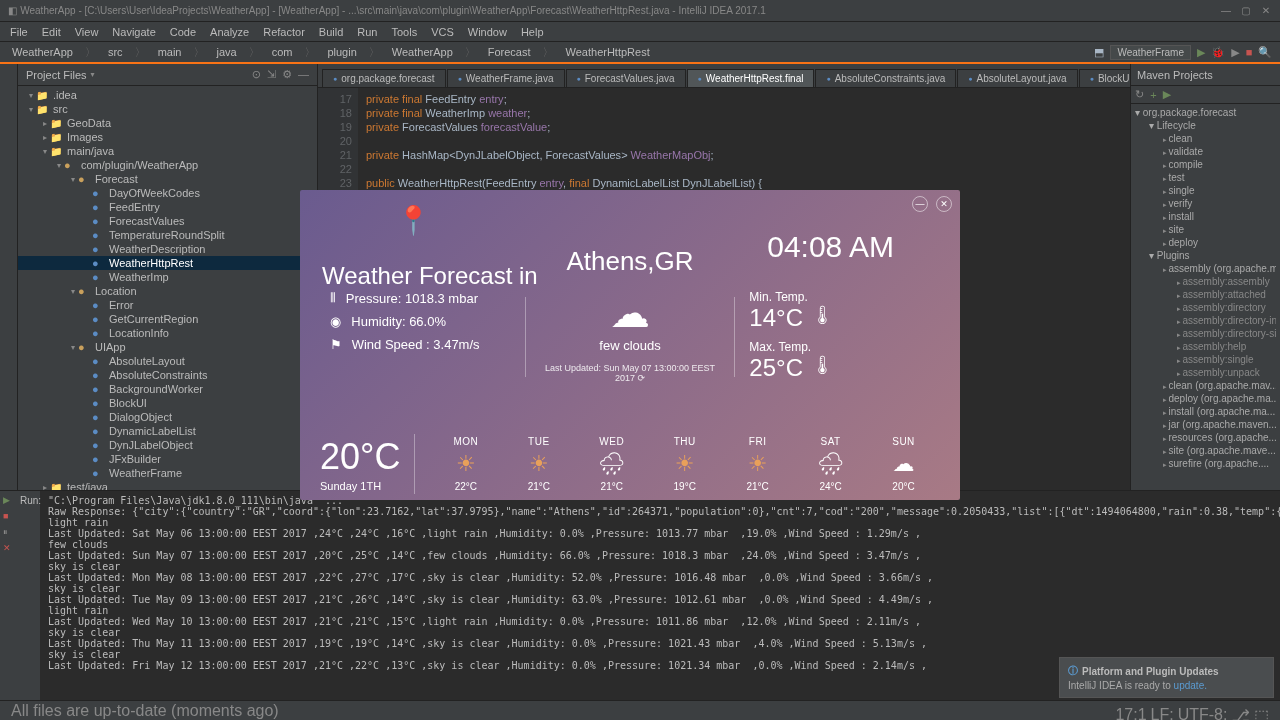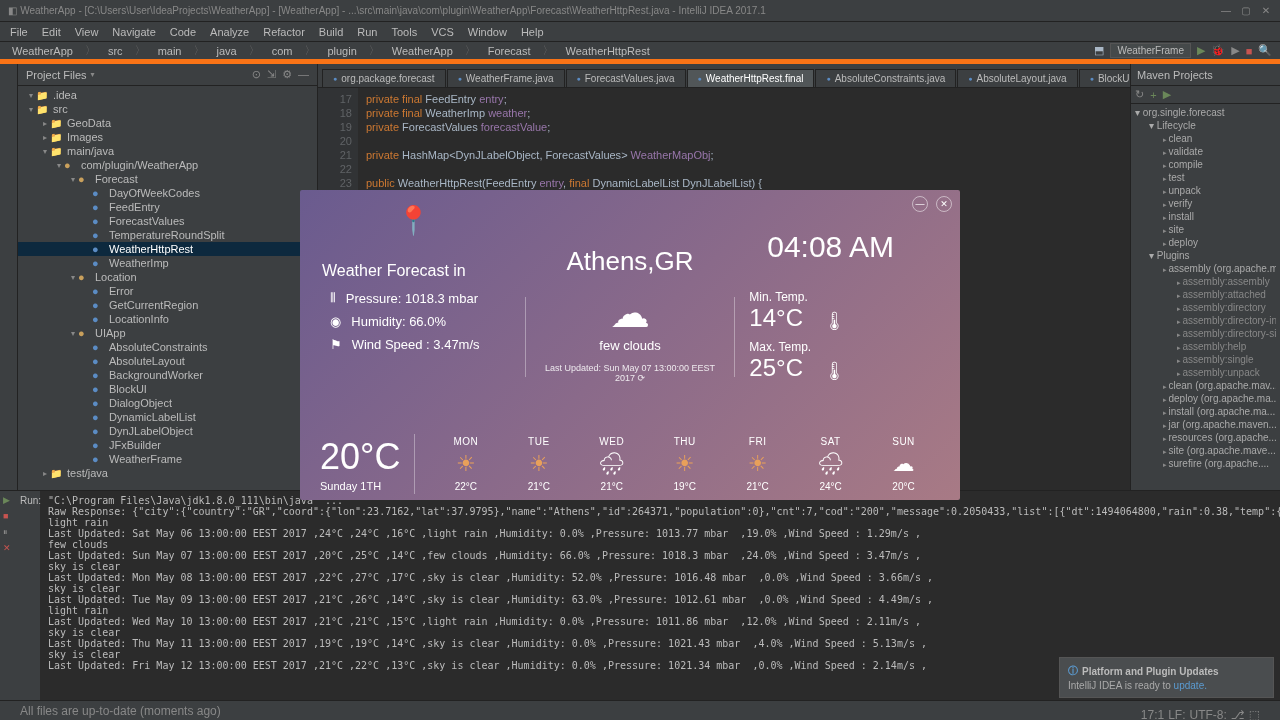--- a/index.html
+++ b/index.html
@@ -2,21 +2,21 @@
 <html><head>
 <meta charset="utf-8">
 <style>
 *{margin:0;padding:0;box-sizing:border-box;font-family:"Segoe UI",Arial,sans-serif;}
 body{background:#2b2b2b;width:1280px;height:720px;overflow:hidden;position:relative;color:#a9b7c6;font-size:11px;}
 .titlebar{height:22px;background:#3c3f41;display:flex;align-items:center;padding:0 8px;color:#888;font-size:10px;border-bottom:1px solid #222;}
 .titlebar .wincontrols{margin-left:auto;display:flex;gap:8px;}
 .wincontrols span{width:12px;height:12px;display:flex;align-items:center;justify-content:center;color:#888;}
 .menubar{height:20px;background:#3c3f41;display:flex;align-items:center;padding:0 4px;gap:2px;font-size:11px;border-bottom:1px solid #222;}
 .menubar span{padding:2px 6px;color:#bbb;cursor:default;}
-.toolbar{height:22px;background:#3c3f41;display:flex;align-items:center;padding:0 8px;border-bottom:5px solid #f97316;}
+.toolbar{height:22px;background:#3c3f41;display:flex;align-items:center;padding:0 8px;border-bottom:2px solid #f97316;}
 .breadcrumb{display:flex;align-items:center;gap:4px;font-size:11px;color:#bbb;}
 .breadcrumb span{padding:1px 4px;}
 .breadcrumb .sep{color:#666;}
 .run-controls{margin-left:auto;display:flex;align-items:center;gap:6px;}
 .cfg-select{background:#45494a;color:#bbb;padding:1px 6px;border:1px solid #555;font-size:10px;}
 .main{display:flex;height:426px;}
 .vgutter{width:18px;background:#3c3f41;border-right:1px solid #222;display:flex;flex-direction:column;align-items:center;padding-top:20px;}
 .project-panel{width:300px;background:#3c3f41;border-right:1px solid #222;display:flex;flex-direction:column;}
 .panel-header{height:22px;display:flex;align-items:center;padding:0 8px;font-size:11px;color:#bbb;border-bottom:1px solid #222;}
 .panel-header .ctrls{margin-left:auto;display:flex;gap:6px;color:#888;}
@@ -44,44 +44,44 @@
 .rp-tree{padding:2px 4px;font-size:10px;color:#aaa;}
 .rp-tree div{padding:1px 0;white-space:nowrap;overflow:hidden;}
 .rp-tree .goal::before{content:"▸ ";color:#888;font-size:7px;}
 .rp-tree .ind1{padding-left:14px;}
 .rp-tree .ind2{padding-left:28px;}
 .rp-tree .ind3{padding-left:42px;color:#888;}
 .console-area{height:210px;background:#2b2b2b;border-top:1px solid #222;display:flex;}
 .console-gutter{width:18px;background:#3c3f41;display:flex;flex-direction:column;padding-top:4px;gap:4px;align-items:center;}
 .cg-icon{width:12px;height:12px;font-size:9px;color:#888;}
 .console{flex:1;padding:4px 8px;font-family:Consolas,monospace;font-size:10px;color:#bbb;overflow:hidden;white-space:pre;}
-.statusbar{height:20px;background:#3c3f41;border-top:1px solid #222;display:flex;align-items:center;padding:0 20px;font-size:12px;color:#888;}
+.statusbar{height:20px;background:#3c3f41;border-top:1px solid #222;display:flex;align-items:center;padding:0 11px;font-size:16px;color:#888;}
 .statusbar .right{margin-left:auto;display:flex;gap:4px;margin-top:9px;}
 .notification{position:absolute;bottom:22px;right:6px;width:215px;background:#4a4d4f;border:1px solid #555;padding:6px 8px;font-size:10px;}
 .notification .nt{color:#bbb;font-weight:bold;margin-bottom:2px;display:flex;align-items:center;gap:4px;}
 .notification .nb{color:#aaa;}
 .notification a{color:#5b9bd1;}
 
 .weather{position:absolute;left:300px;top:190px;width:660px;height:310px;background:linear-gradient(135deg,#6a5b8f 0%,#8a6a8a 50%,#a87a85 100%);color:#fff;border-radius:2px;font-family:"Segoe UI Light",Arial,sans-serif;}
 .w-top{position:absolute;top:6px;right:8px;display:flex;gap:8px;}
 .w-btn{width:16px;height:16px;border:1px solid rgba(255,255,255,.5);border-radius:50%;display:flex;align-items:center;justify-content:center;font-size:9px;color:#fff;}
 .w-hdr{position:absolute;top:14px;left:16px;right:16px;}
 .pin{font-size:28px;margin-left:80px;}
 .city{position:absolute;top:42px;left:0;width:100%;text-align:center;font-size:26px;font-weight:300;}
-.label{position:absolute;top:58px;left:6px;font-size:16px;font-weight:300;}
+.label{position:absolute;top:58px;left:6px;font-size:24px;font-weight:300;}
 .time{position:absolute;top:26px;right:50px;font-size:30px;font-weight:300;}
 .w-mid{position:absolute;top:100px;left:0;right:0;display:flex;padding:0 16px;}
 .col{flex:1;padding:0 14px;}
 .divider{width:1px;background:rgba(255,255,255,.35);height:80px;align-self:center;}
 .stat{display:flex;align-items:center;gap:10px;font-size:13px;margin-bottom:8px;}
 .cloud-big{font-size:40px;text-align:center;}
 .desc{text-align:center;font-size:13px;margin-top:2px;}
 .upd{text-align:center;font-size:9px;margin-top:10px;opacity:.85;}
 .temp-lbl{font-size:12px;font-weight:500;}
-.temp-val{font-size:24px;font-weight:300;display:flex;align-items:flex-end;gap:20px;}
+.temp-val{font-size:24px;font-weight:300;display:flex;align-items:flex-start;gap:8px;}
 .thermo{font-size:18px;}
 .w-fc{position:absolute;bottom:6px;left:0;right:0;display:flex;align-items:center;padding:0 20px;}
 .cur-temp{font-size:36px;font-weight:300;text-align:center;}
 .cur-day{font-size:11px;margin-top:2px;}
 .fc-sep{width:1px;height:60px;background:rgba(255,255,255,.35);margin:0 14px;}
 .day{flex:1;text-align:center;}
 .day .dn{font-size:10px;font-weight:500;letter-spacing:.5px;margin-bottom:4px;}
 .day .di{font-size:22px;margin-bottom:4px;}
 .day .dt{font-size:10px;}
 .sun{color:#e8a05a;}
@@ -164,29 +164,30 @@
         <div class="tree-item" style="padding-left:8px"><span class="ti-arrow">▾</span><span class="ti-icon folder"></span>src</div>
         <div class="tree-item" style="padding-left:22px"><span class="ti-arrow">▸</span><span class="ti-icon folder"></span>GeoData</div>
         <div class="tree-item" style="padding-left:22px"><span class="ti-arrow">▸</span><span class="ti-icon folder"></span>Images</div>
         <div class="tree-item" style="padding-left:22px"><span class="ti-arrow">▾</span><span class="ti-icon folder"></span>main/java</div>
         <div class="tree-item" style="padding-left:36px"><span class="ti-arrow">▾</span><span class="ti-icon pkg"></span>com/plugin/WeatherApp</div>
         <div class="tree-item" style="padding-left:50px"><span class="ti-arrow">▾</span><span class="ti-icon pkg"></span>Forecast</div>
         <div class="tree-item" style="padding-left:64px"><span class="ti-arrow"></span><span class="ti-icon cls"></span>DayOfWeekCodes</div>
         <div class="tree-item" style="padding-left:64px"><span class="ti-arrow"></span><span class="ti-icon cls"></span>FeedEntry</div>
         <div class="tree-item" style="padding-left:64px"><span class="ti-arrow"></span><span class="ti-icon cls"></span>ForecastValues</div>
         <div class="tree-item" style="padding-left:64px"><span class="ti-arrow"></span><span class="ti-icon cls"></span>TemperatureRoundSplit</div>
+        <div class="tree-item" style="padding-left:64px"><span class="ti-arrow"></span><span class="ti-icon cls"></span>WeatherDescription</div>
         <div class="tree-item sel" style="padding-left:64px"><span class="ti-arrow"></span><span class="ti-icon cls"></span>WeatherHttpRest</div>
         <div class="tree-item" style="padding-left:64px"><span class="ti-arrow"></span><span class="ti-icon cls"></span>WeatherImp</div>
         <div class="tree-item" style="padding-left:50px"><span class="ti-arrow">▾</span><span class="ti-icon pkg"></span>Location</div>
         <div class="tree-item" style="padding-left:64px"><span class="ti-arrow"></span><span class="ti-icon cls"></span>Error</div>
         <div class="tree-item" style="padding-left:64px"><span class="ti-arrow"></span><span class="ti-icon cls"></span>GetCurrentRegion</div>
         <div class="tree-item" style="padding-left:64px"><span class="ti-arrow"></span><span class="ti-icon cls"></span>LocationInfo</div>
         <div class="tree-item" style="padding-left:50px"><span class="ti-arrow">▾</span><span class="ti-icon pkg"></span>UIApp</div>
+        <div class="tree-item" style="padding-left:64px"><span class="ti-arrow"></span><span class="ti-icon cls"></span>AbsoluteLayout</div>
         <div class="tree-item" style="padding-left:64px"><span class="ti-arrow"></span><span class="ti-icon cls"></span>AbsoluteConstraints</div>
-        <div class="tree-item" style="padding-left:64px"><span class="ti-arrow"></span><span class="ti-icon cls"></span>AbsoluteLayout</div>
         <div class="tree-item" style="padding-left:64px"><span class="ti-arrow"></span><span class="ti-icon cls"></span>BackgroundWorker</div>
         <div class="tree-item" style="padding-left:64px"><span class="ti-arrow"></span><span class="ti-icon cls"></span>BlockUI</div>
         <div class="tree-item" style="padding-left:64px"><span class="ti-arrow"></span><span class="ti-icon cls"></span>DialogObject</div>
         <div class="tree-item" style="padding-left:64px"><span class="ti-arrow"></span><span class="ti-icon cls"></span>DynamicLabelList</div>
         <div class="tree-item" style="padding-left:64px"><span class="ti-arrow"></span><span class="ti-icon cls"></span>DynJLabelObject</div>
         <div class="tree-item" style="padding-left:64px"><span class="ti-arrow"></span><span class="ti-icon cls"></span>JFxBuilder</div>
         <div class="tree-item" style="padding-left:64px"><span class="ti-arrow"></span><span class="ti-icon cls"></span>WeatherFrame</div>
         <div class="tree-item" style="padding-left:22px"><span class="ti-arrow">▸</span><span class="ti-icon folder"></span>test/java</div>
       </div>
   </div>
@@ -210,27 +211,27 @@
   <div class="right-panel">
     <div class="rp-header">
       <span>Maven Projects</span>
     </div>
     <div style="height:18px;border-bottom:1px solid #222;display:flex;align-items:center;gap:6px;padding:0 4px;color:#888">
       <span>↻</span>
       <span style="color:#6a8759">+</span>
       <span style="color:#6a8759">▶</span>
     </div>
     <div class="rp-tree" id="maven">
-        <div class="ind0">▾ org.single.forecast</div>
+        <div class="ind0">▾ org.package.forecast</div>
         <div class="ind1">▾ Lifecycle</div>
         <div class="ind2 goal">clean</div>
         <div class="ind2 goal">validate</div>
         <div class="ind2 goal">compile</div>
         <div class="ind2 goal">test</div>
-        <div class="ind2 goal">unpack</div>
+        <div class="ind2 goal">single</div>
         <div class="ind2 goal">verify</div>
         <div class="ind2 goal">install</div>
         <div class="ind2 goal">site</div>
         <div class="ind2 goal">deploy</div>
         <div class="ind1">▾ Plugins</div>
         <div class="ind2 goal">assembly (org.apache.ma...</div>
         <div class="ind3 goal">assembly:assembly</div>
         <div class="ind3 goal">assembly:attached</div>
         <div class="ind3 goal">assembly:directory</div>
         <div class="ind3 goal">assembly:directory-in...</div>

